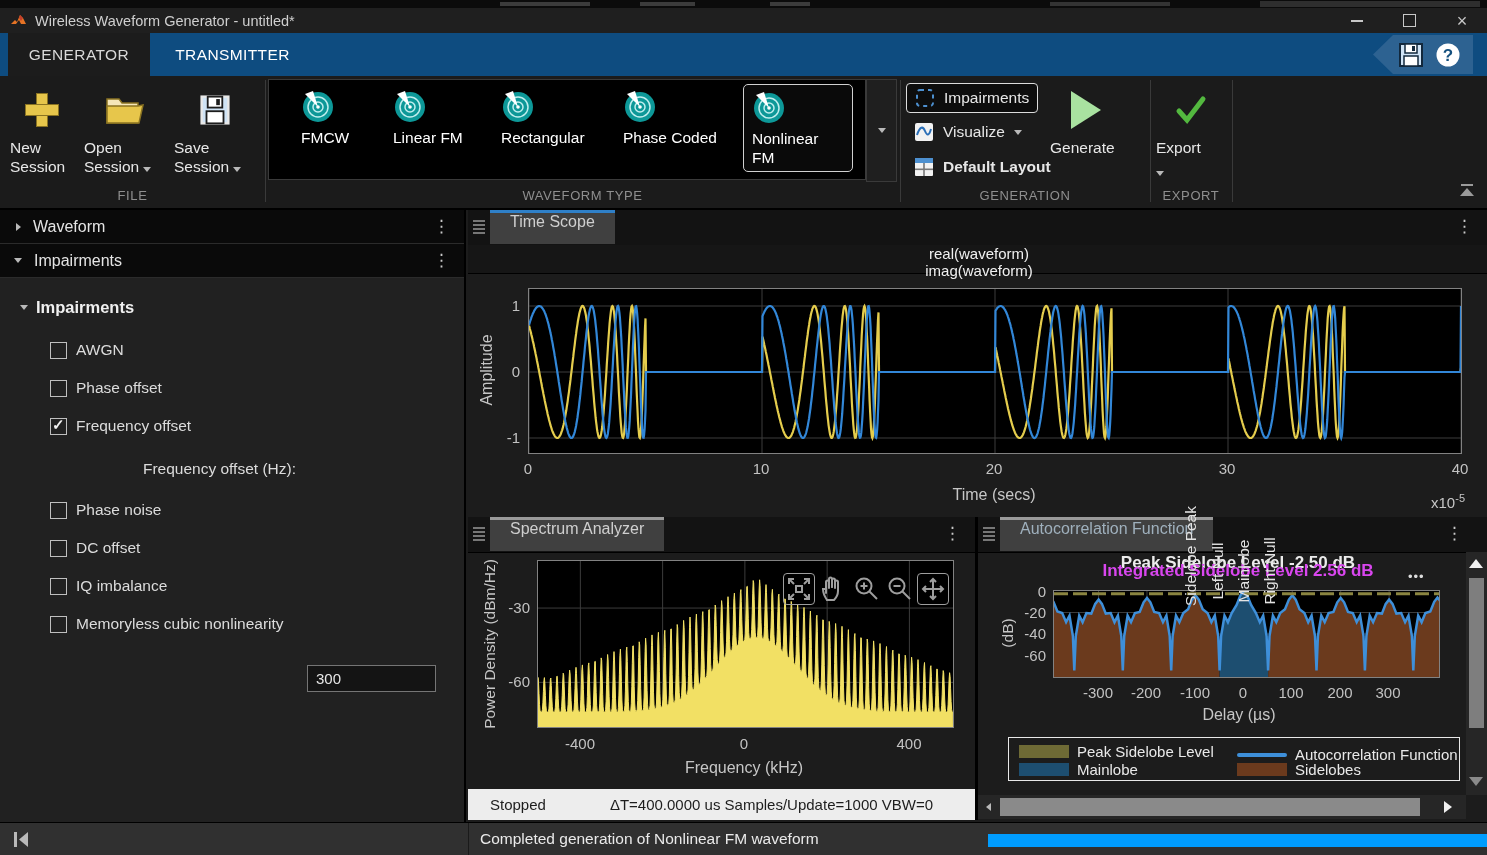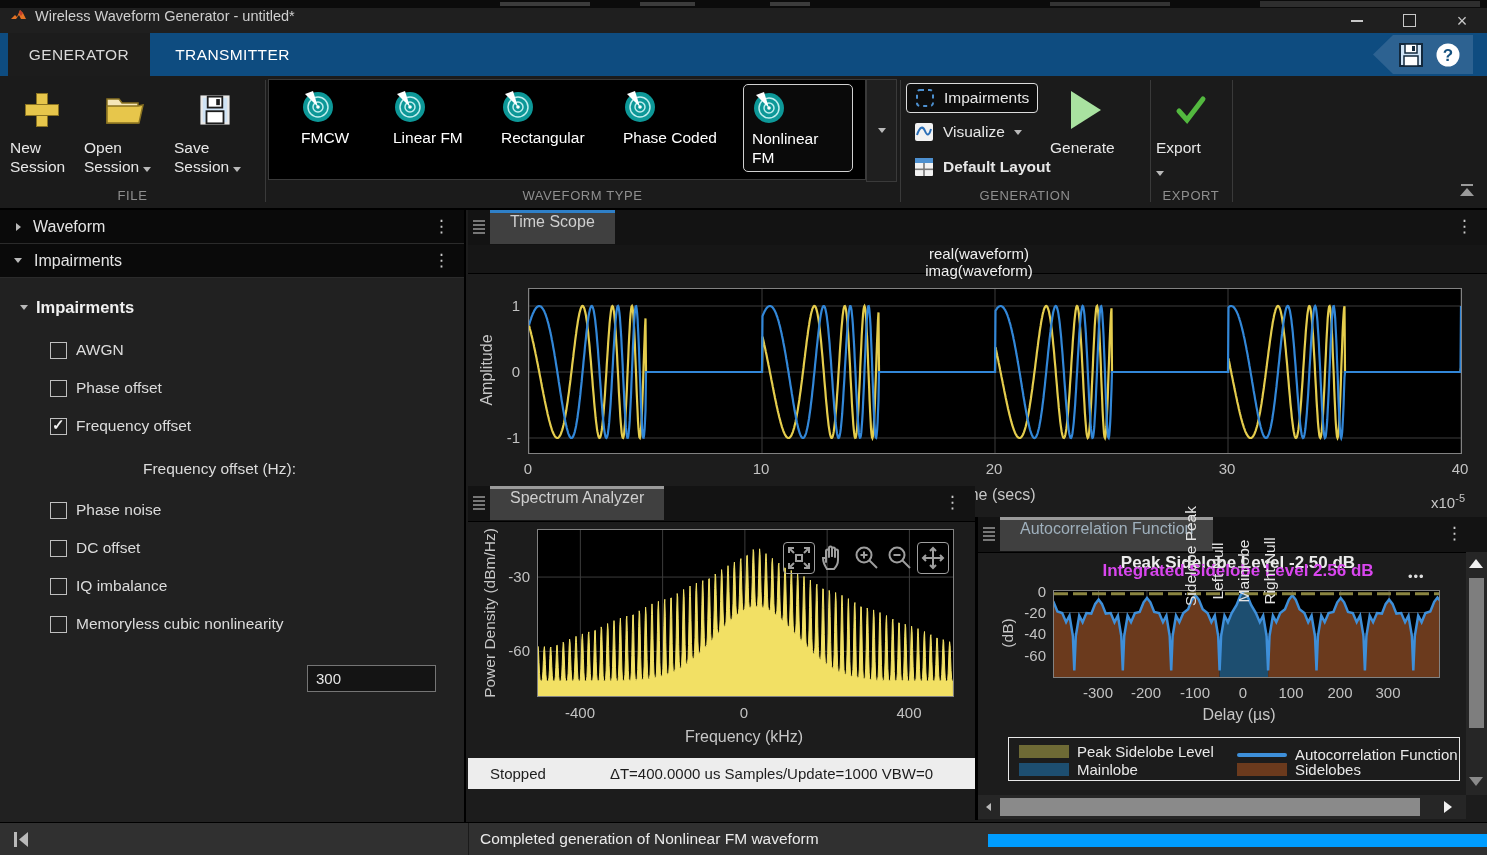--- a/index.html
+++ b/index.html
@@ -3,21 +3,21 @@
 <meta charset="utf-8">
 <style>
   html,body{margin:0;padding:0;background:#000;}
   body{font-family:"Liberation Sans",sans-serif;}
   #app{position:relative;width:1487px;height:855px;background:#1c1c1c;overflow:hidden;}
   .abs{position:absolute;}
   .row{display:flex;align-items:center;}
   
   #bgstrip{left:0;top:0;width:1487px;height:8px;background:#0b0b0b;}
   .bgdash{position:absolute;top:2px;height:4px;background:#3b3b3b;}
-  #titlebar{left:0;top:8px;width:1487px;height:25px;background:#1f1f1f;display:flex;}
+  #titlebar{left:0;top:8px;width:1487px;height:25px;background:#1f1f1f;display:flex;align-items:center;}
   #titletext{color:#cfcfcf;font-size:14.5px;margin-left:8px;}
   .winbtn{position:absolute;top:0;width:34px;height:25px;display:flex;align-items:center;justify-content:center;cursor:default;}
   .minbar{width:12px;height:2px;background:#c8c8c8;}
   .maxbox{width:11px;height:11px;border:1.5px solid #c8c8c8;}
   .closex{color:#c8c8c8;font-size:18px;line-height:1;}
   
   #ribtabs{left:0;top:33px;width:1487px;height:43px;background:#0e4c80;}
   .rtab{position:absolute;top:0;height:43px;display:flex;align-items:center;justify-content:center;font-size:15.5px;letter-spacing:.4px;cursor:pointer;}
   #tab-gen{left:8px;width:142px;background:#1c1c1c;color:#d9d9d9;}
   #tab-trn{left:150px;width:165px;color:#fff;}
@@ -366,21 +366,21 @@
 
     <div class="tick xtick" style="left:60px;top:250px;">0</div>
     <div class="tick xtick" style="left:293px;top:250px;">10</div>
     <div class="tick xtick" style="left:526px;top:250px;">20</div>
     <div class="tick xtick" style="left:759px;top:250px;">30</div>
     <div class="tick xtick" style="left:992px;top:250px;">40</div>
     <div class="axlab" style="left:426px;top:276px;width:200px;">Time (secs)</div>
     <div class="abs" style="right:22px;top:282px;color:#c6c6c6;font-size:15px;"><span>x10</span><sup>-5</sup></div>
   </div>
 
-  <div class="abs panel" style="left:468px;top:486px;width:507px;height:303px;">
+  <div class="abs panel" style="left:468px;top:517px;width:507px;height:303px;">
     <div class="phdr">
       <div class="grip"></div>
       <div class="ptab" style="left:22px;">
           <span>Spectrum Analyzer</span>
         </div>
       <span class="kebab" style="top:8px;">⋮</span>
     </div>
 
     <div class="rot" style="left:-78px;top:118px;width:200px;color:#c6c6c6;font-size:15.5px;">Power Density (dBm/Hz)</div>
     <div class="tick ytick" style="left:24px;top:90px;width:38px;">-30</div>

